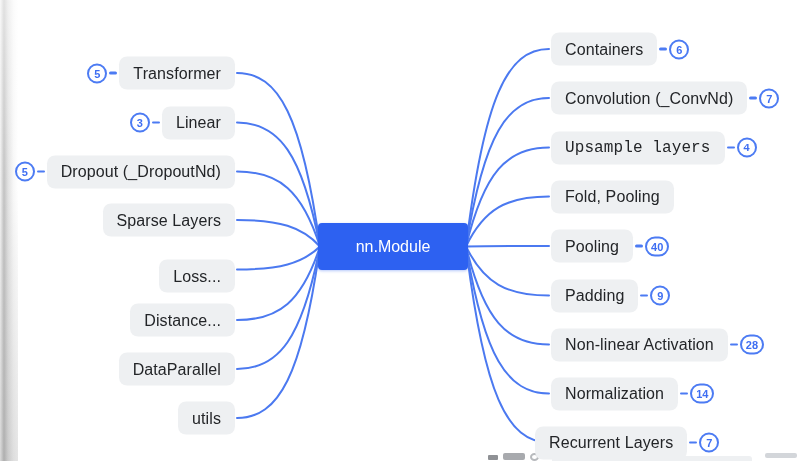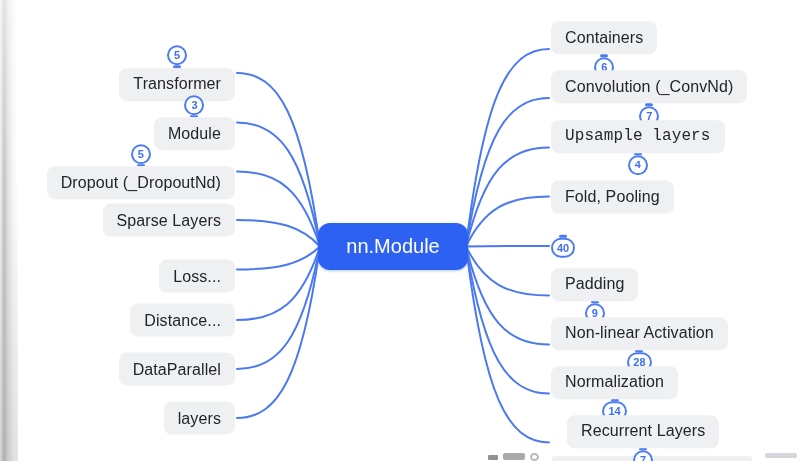--- a/index.html
+++ b/index.html
@@ -20,21 +20,20 @@
     content:"";position:absolute;inset:0;
     background:linear-gradient(to bottom, rgba(255,255,255,0.5) 0%, rgba(255,255,255,0) 40%, rgba(0,0,0,0.10) 100%);
   }
   svg#edges{position:absolute;left:0;top:0;z-index:1;}
   .row{
     position:absolute;
     display:flex;align-items:center;
     transform:translateY(-50%);
     z-index:3;
     white-space:nowrap;
-    flex-direction:column;
   }
   .pill{
     height:33px;display:flex;align-items:center;
     padding:0 14px;border-radius:8px;
     background:#eef0f2;color:#232528;
     font-size:16px;letter-spacing:0.1px;
     cursor:default;
   }
   .badge{
     min-width:20px;height:20px;box-sizing:border-box;
@@ -44,22 +43,22 @@
     display:flex;align-items:center;justify-content:center;
     padding:0 4px;
   }
   .dash{
     width:8px;height:2.5px;border-radius:2px;
     background:#4c7bf3;margin:0 2px;
     flex:0 0 auto;
   }
   #center-node{
     position:absolute;left:318px;top:223px;width:150px;height:47px;
-    background:#2d61f1;border-radius:12px;
-    color:#ffffff;font-size:20px;
+    background:#2d61f1;border-radius:4px;
+    color:#ffffff;font-size:16px;
     display:flex;align-items:center;justify-content:center;
     z-index:4;box-shadow:0 1px 3px rgba(45,97,241,0.35);
     cursor:default;
   }
   
   .artifact{position:absolute;z-index:2;}
   .a1{left:488px;top:455px;width:10px;height:5px;background:#6a6d72;border-radius:1px;opacity:.75;filter:blur(.4px);}
   .a2{left:503px;top:453px;width:22px;height:7px;background:#84878c;border-radius:2px;opacity:.7;filter:blur(.4px);}
   .a3{left:530px;top:453px;width:9px;height:8px;border:2px solid #9a9da2;border-radius:50%;box-sizing:border-box;opacity:.7;filter:blur(.4px);}
   .a4{left:552px;top:456px;width:200px;height:6px;background:#eef0f2;border-radius:3px 3px 0 0;}
@@ -97,80 +96,81 @@
 
   <div id="rows">
       <div class="row" style="top: 73px; right: 565px;">
         <span class="badge">5</span>
         <span class="dash"></span>
         <div class="pill">Transformer</div>
       </div>
       <div class="row" style="top: 122.5px; right: 565px;">
         <span class="badge">3</span>
         <span class="dash"></span>
-        <div class="pill">Module</div>
+        <div class="pill">Linear</div>
       </div>
       <div class="row" style="top: 171.5px; right: 565px;">
         <span class="badge">5</span>
         <span class="dash"></span>
         <div class="pill">Dropout (_DropoutNd)</div>
       </div>
       <div class="row" style="top: 220px; right: 565px;">
         <div class="pill">Sparse Layers</div>
       </div>
       <div class="row" style="top: 276px; right: 565px;">
         <div class="pill">Loss...</div>
       </div>
       <div class="row" style="top: 320px; right: 565px;">
         <div class="pill">Distance...</div>
       </div>
       <div class="row" style="top: 369px; right: 565px;">
         <div class="pill">DataParallel</div>
       </div>
       <div class="row" style="top: 418px; right: 565px;">
-        <div class="pill">layers</div>
+        <div class="pill">utils</div>
       </div>
       <div class="row" style="top: 49px; left: 551px;">
         <div class="pill">Containers</div>
         <span class="dash"></span>
         <span class="badge">6</span>
       </div>
       <div class="row" style="top: 98px; left: 551px; align-items: center;">
         <div class="pill">Convolution (_ConvNd)</div>
         <span class="dash"></span>
         <span class="badge">7</span>
       </div>
       <div class="row" style="top: 147.5px; left: 551px; font-family: Liberation Mono, monospace;">
         <div class="pill">Upsample layers</div>
         <span class="dash"></span>
         <span class="badge">4</span>
       </div>
       <div class="row" style="top: 196.5px; left: 551px;">
         <div class="pill">Fold, Pooling</div>
       </div>
       <div class="row" style="top: 246px; left: 551px;">
+        <div class="pill">Pooling</div>
         <span class="dash"></span>
         <span class="badge">40</span>
       </div>
       <div class="row" style="top: 295.5px; left: 551px;">
         <div class="pill">Padding</div>
         <span class="dash"></span>
         <span class="badge">9</span>
       </div>
       <div class="row" style="top: 344.5px; left: 551px;">
         <div class="pill">Non-linear Activation</div>
         <span class="dash"></span>
         <span class="badge">28</span>
       </div>
       <div class="row" style="top: 393.5px; left: 551px; text-align: center;">
         <div class="pill">Normalization</div>
         <span class="dash"></span>
         <span class="badge">14</span>
       </div>
-      <div class="row" style="top: 442.5px; left: 567px;">
+      <div class="row" style="top: 442.5px; left: 535px;">
         <div class="pill">Recurrent Layers</div>
         <span class="dash"></span>
         <span class="badge">7</span>
       </div>
     </div>
 
   <div class="artifact a1"></div>
   <div class="artifact a2"></div>
   <div class="artifact a3"></div>
   <div class="artifact a4"></div>

